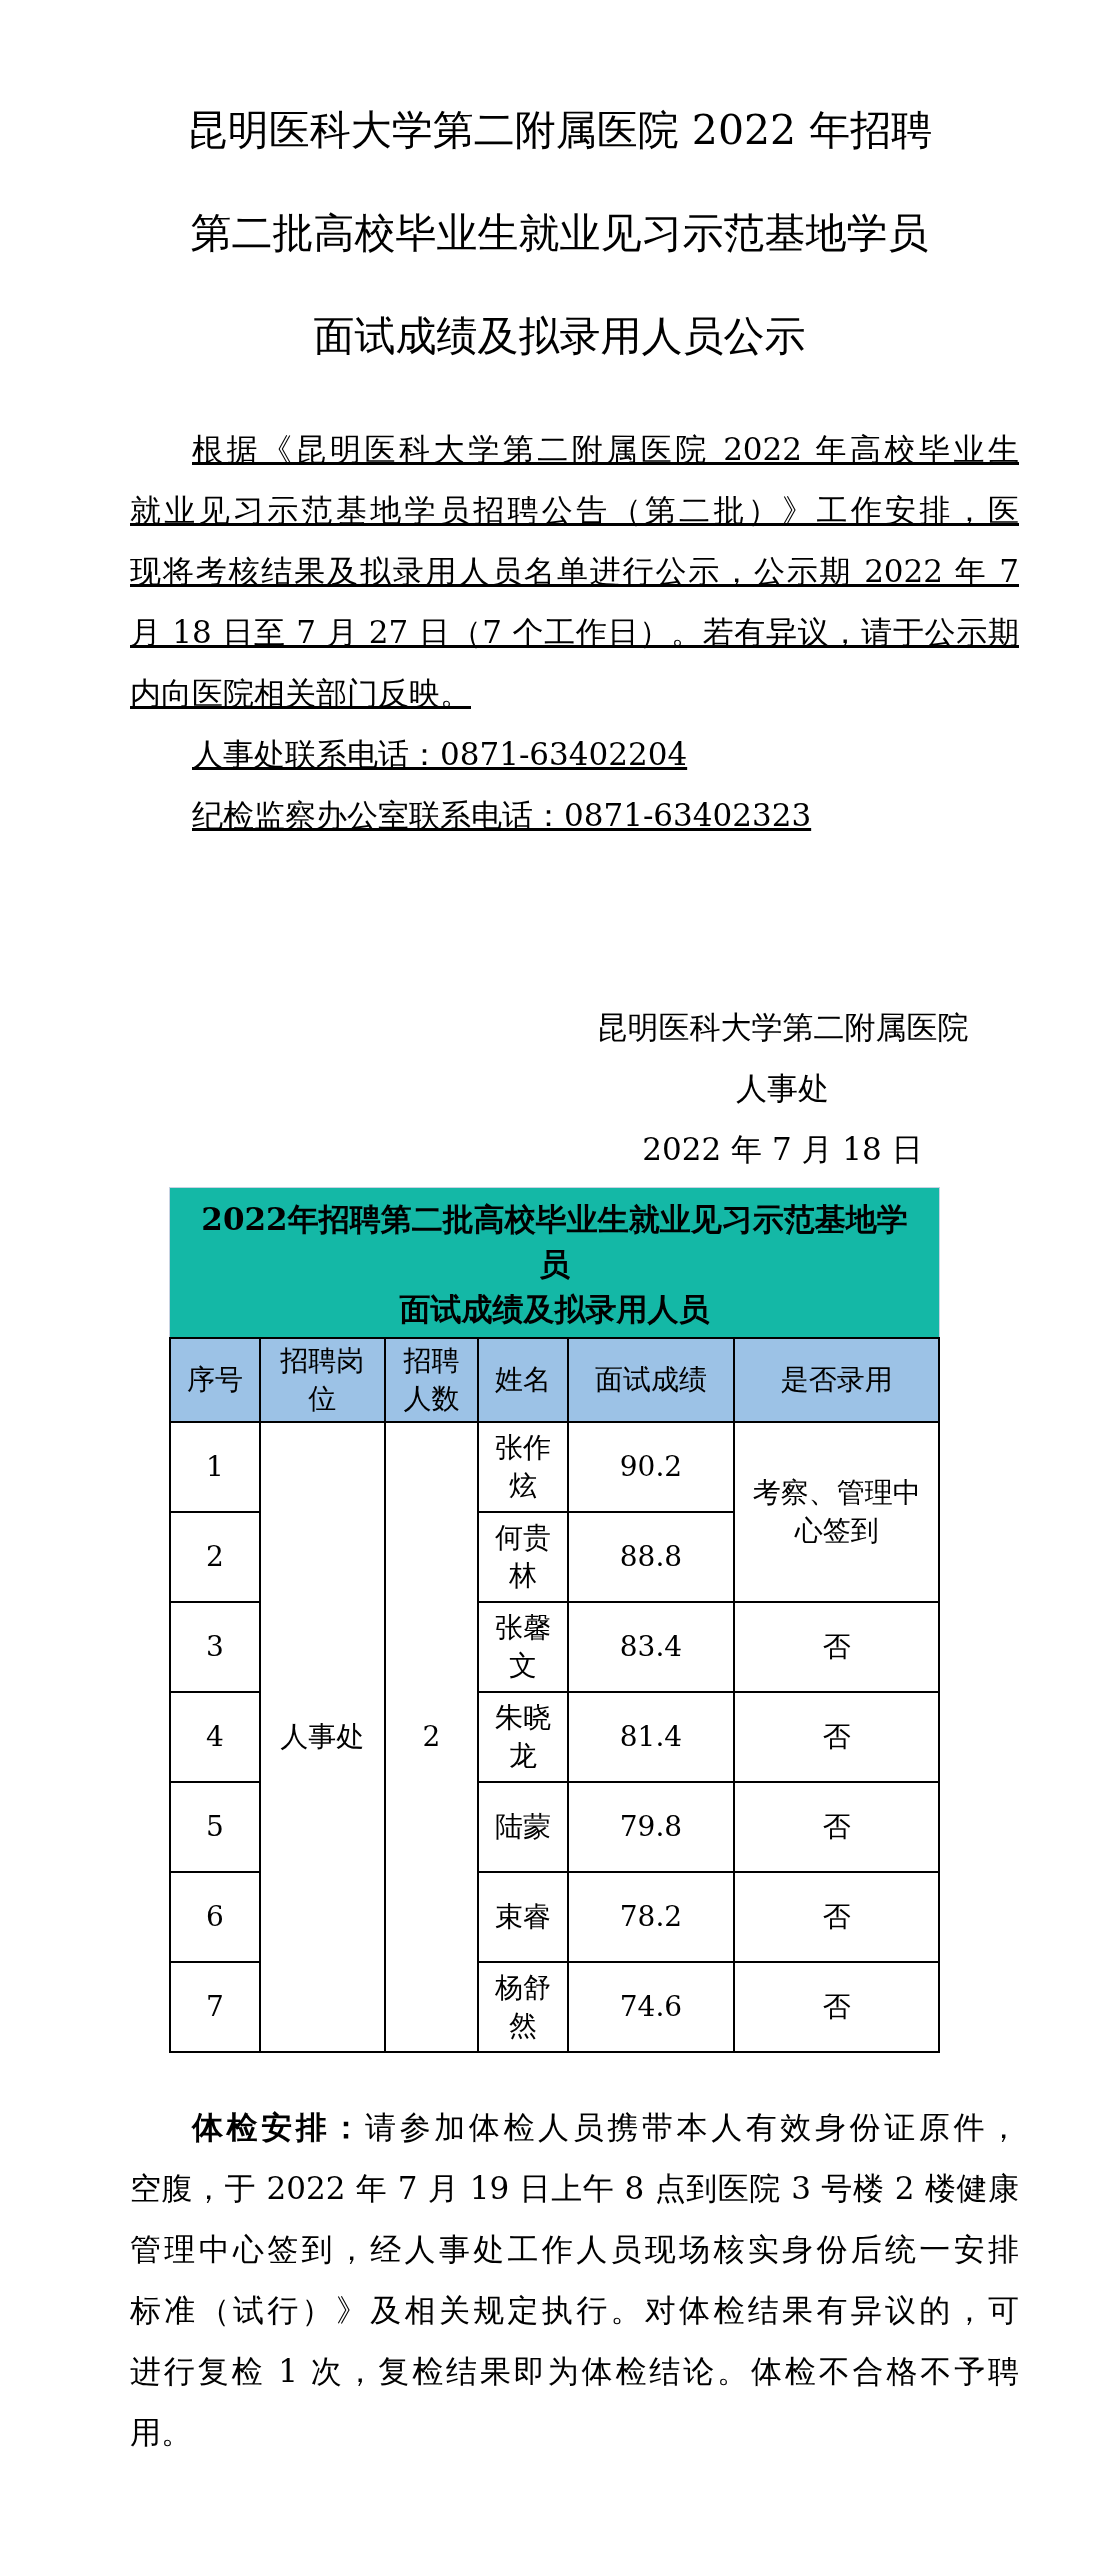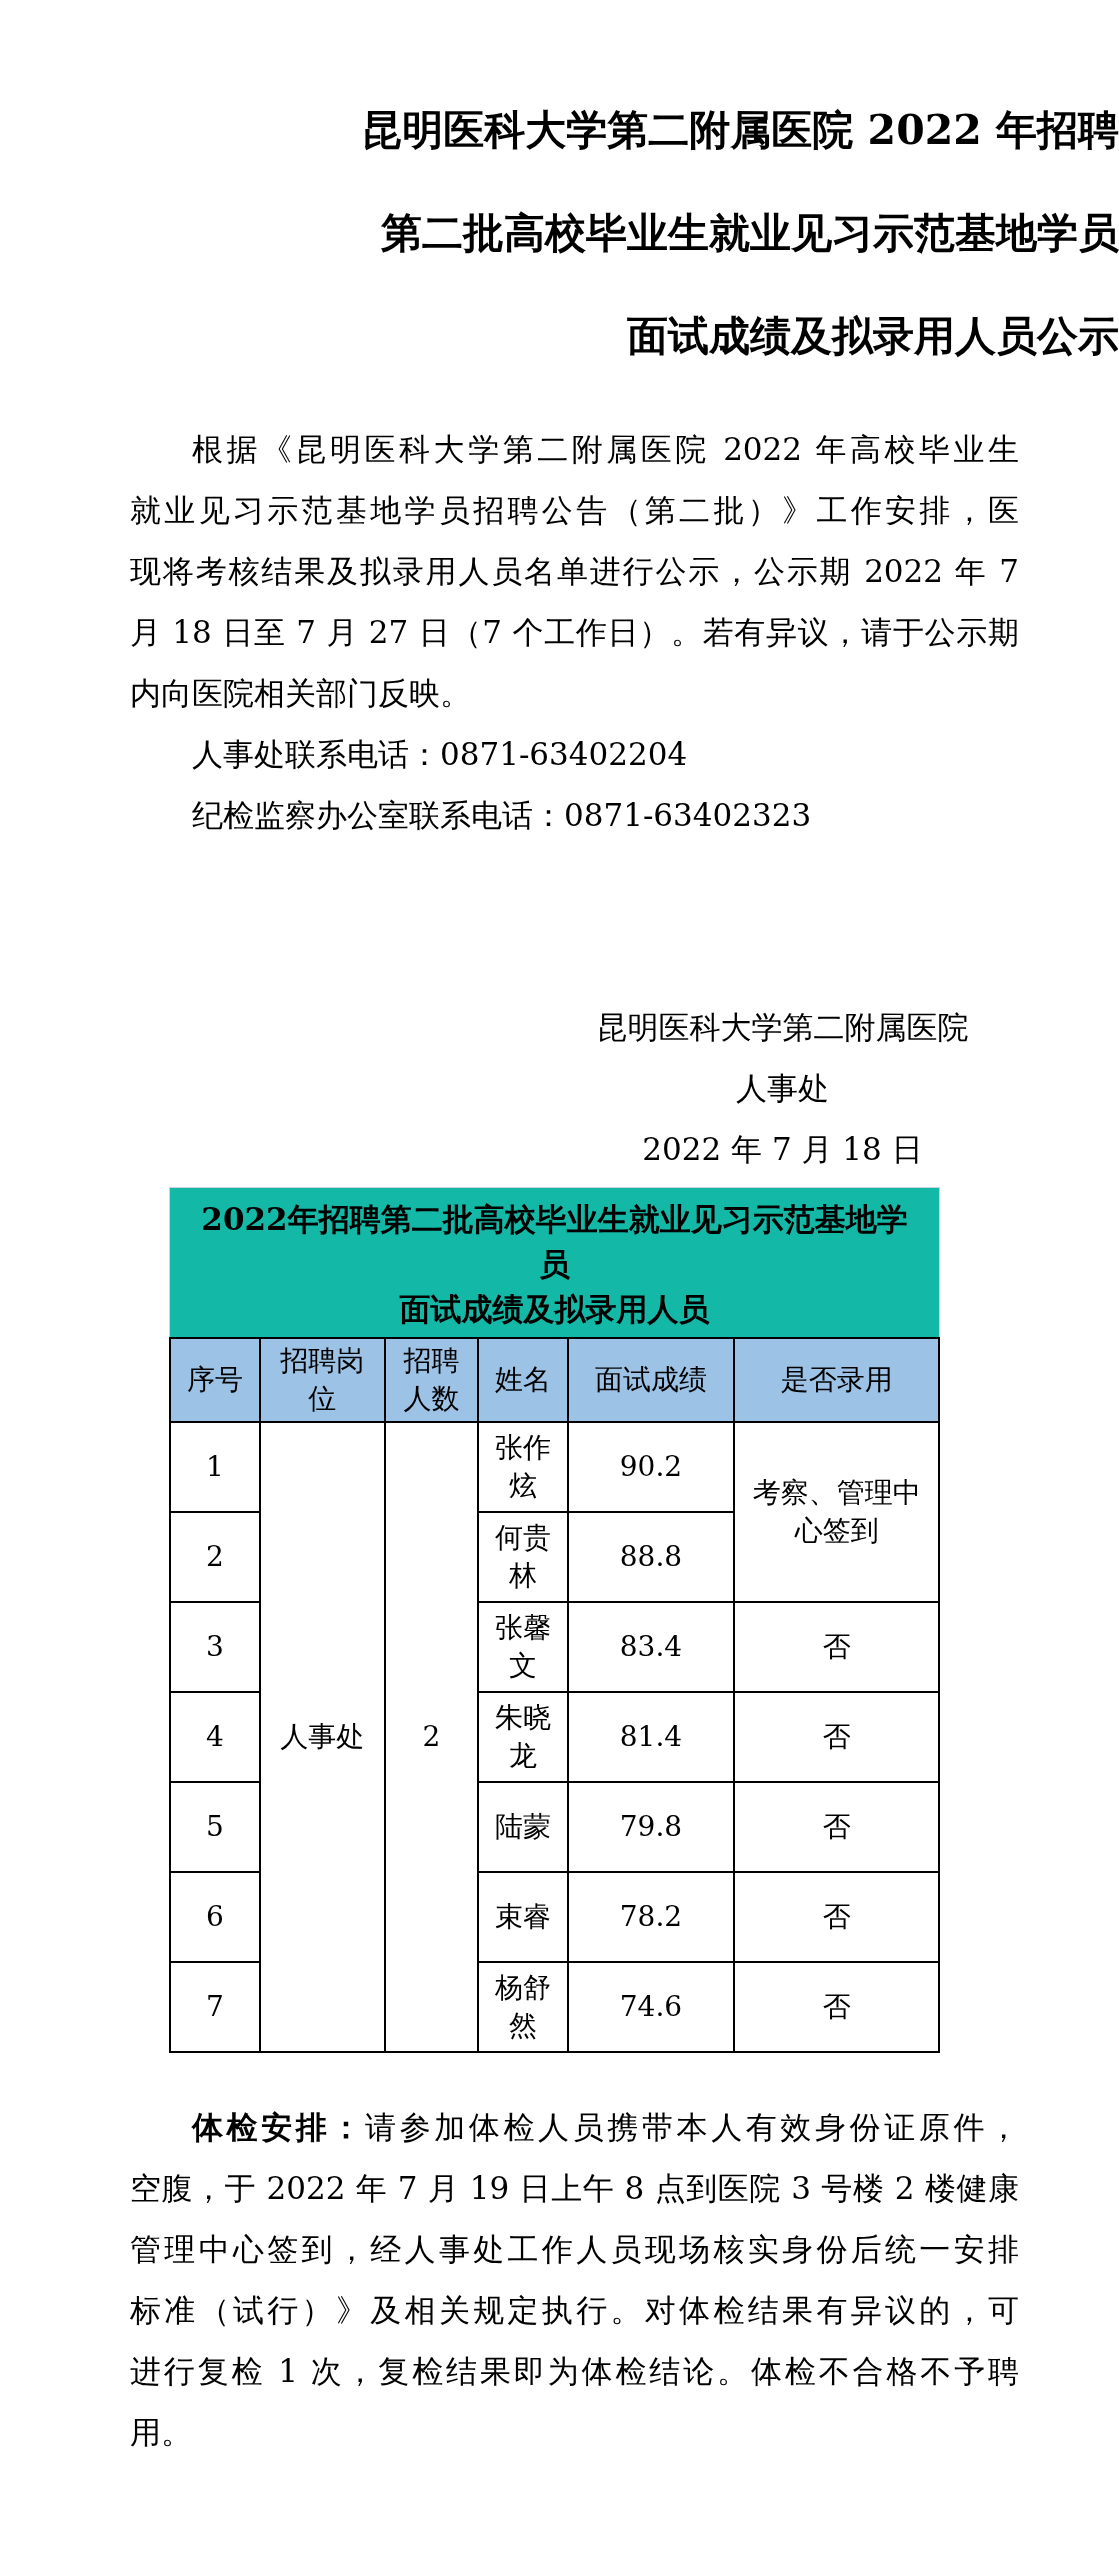--- a/index.html
+++ b/index.html
@@ -7,27 +7,27 @@
     width: 1119px;
     height: 2576px;
     background: #ffffff;
     color: #000000;
     font-family: "DejaVu Serif", "Liberation Serif", serif;
     overflow: hidden;
   }
   .title-block {
     margin-top: 79px;
     font-size: 41px;
-    font-weight: bold;
-    text-align: right;
+    font-weight: normal;
+    text-align: center;
     line-height: 103px;
   }
   .content { margin-left: 130px; width: 889px; }
   .bodytext { font-size: 31px; line-height: 61px; }
-  .intro { margin-top: 31px; }
+  .intro { margin-top: 31px; text-decoration: underline; }
   .line { white-space: nowrap; }
   .wline { white-space: normal; }
   .j { text-align: justify; text-align-last: justify; }
   .indent { text-indent: 62px; }
   .signature {
     margin-top: 151px;
     margin-left: 557px;
     width: 451px;
     text-align: center;
     font-size: 31px;

